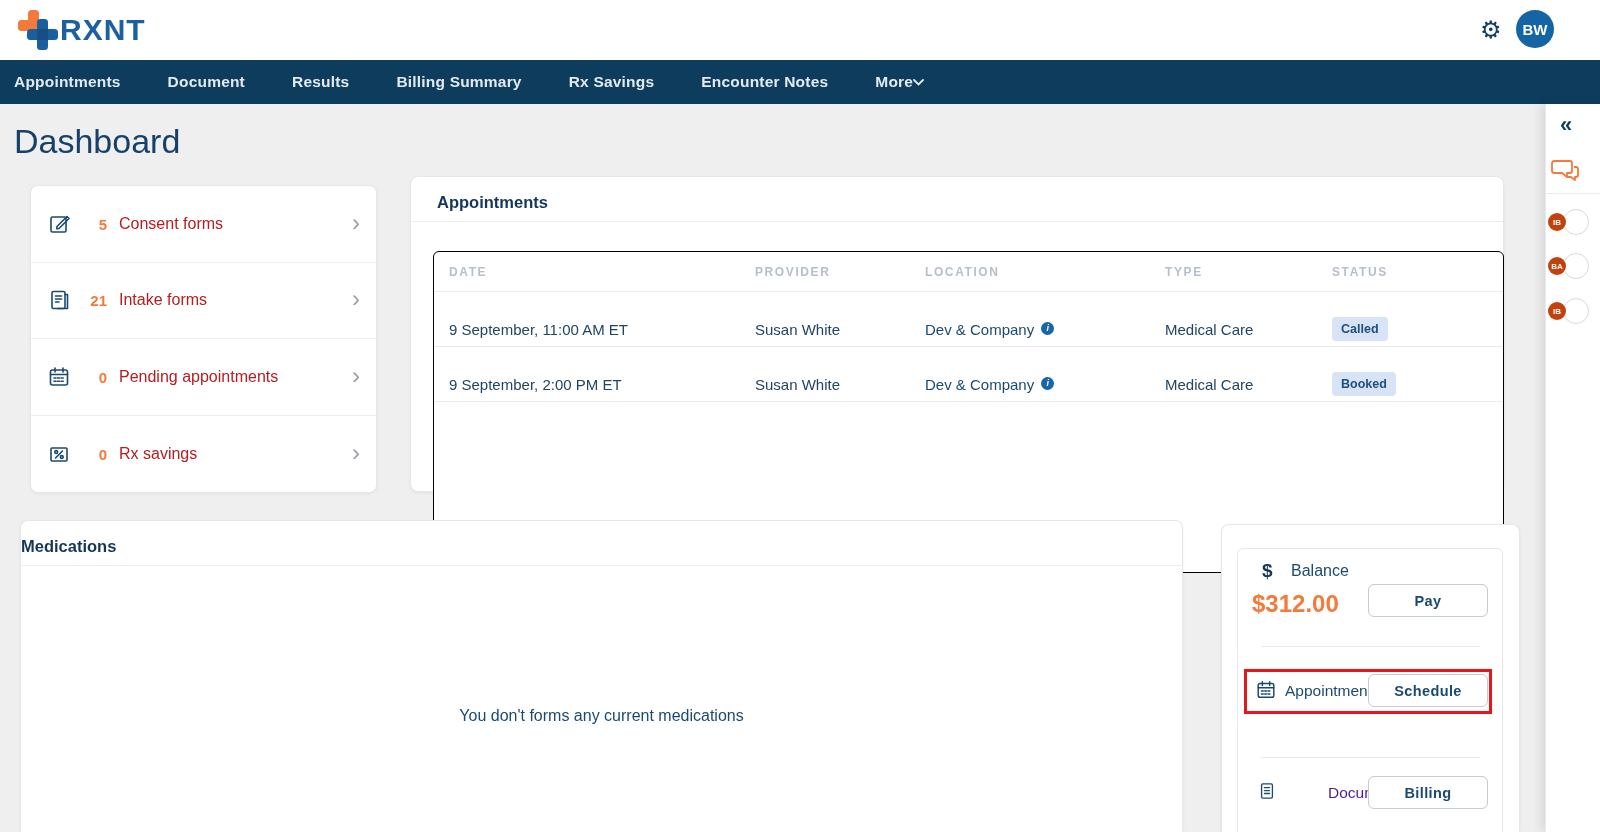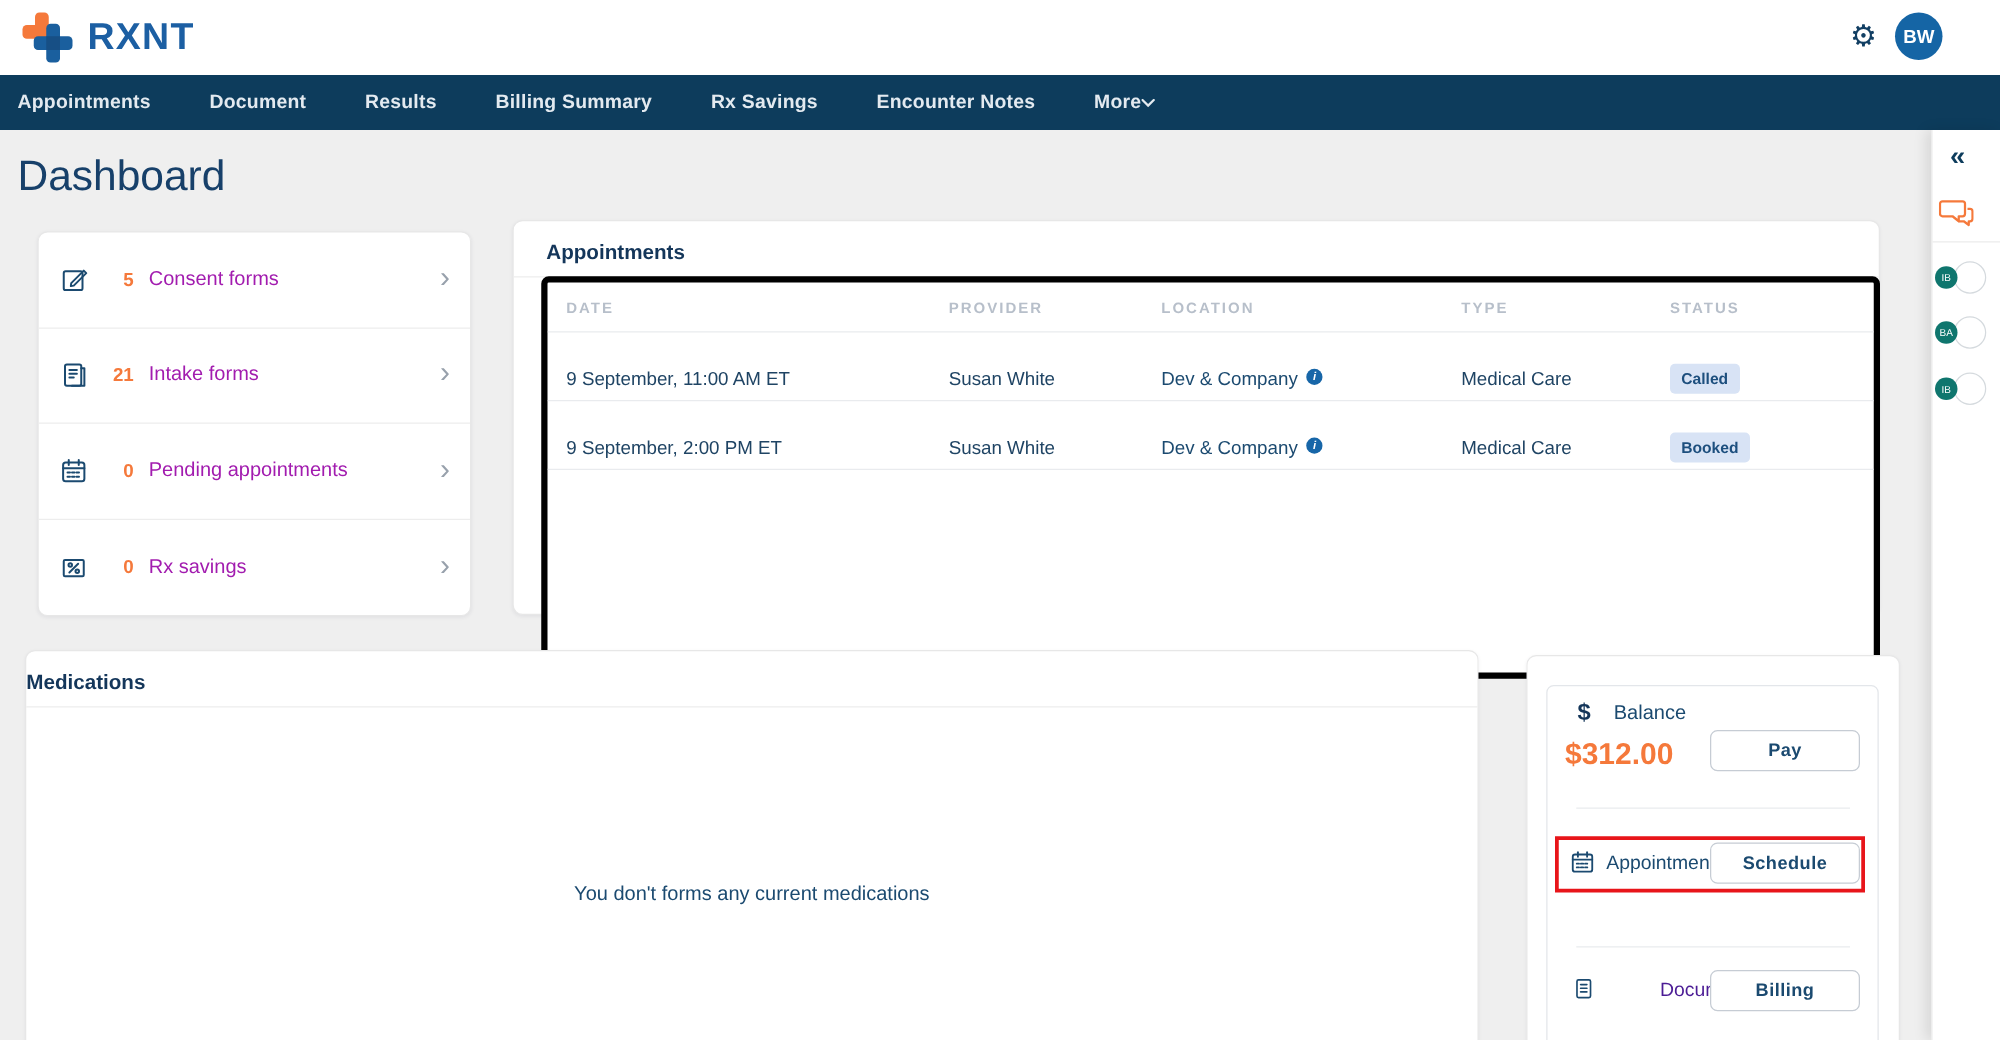--- a/index.html
+++ b/index.html
@@ -6,21 +6,21 @@
   html,body { width:1600px; height:832px; overflow:hidden; }
   body {
     position:relative;
     background:#efefef;
     font-family:"Liberation Sans","DejaVu Sans",sans-serif;
     color:#1b4a70;
   }
 
   
   .topbar { position:absolute; left:0; top:0; width:1600px; height:60px; background:#ffffff; z-index:10; }
-  .logo { position:absolute; left:16px; top:8px; display:flex; align-items:center; gap:10px; cursor:pointer; }
+  .logo { position:absolute; left:16px; top:8px; display:flex; align-items:center; cursor:pointer; }
   .logo-text { font-size:30px; font-weight:800; color:#1c5fa3; letter-spacing:1px; }
   .gear { position:absolute; left:1480px; top:15px; font-size:24px; color:#123f63; cursor:pointer; line-height:30px; }
   .avatar { position:absolute; left:1516px; top:10px; width:38px; height:38px; border-radius:50%;
             background:#1565a5; color:#fff; font-weight:700; font-size:15px;
             display:flex; align-items:center; justify-content:center; cursor:pointer; }
 
   
   .navbar { position:absolute; left:0; top:60px; width:1600px; height:44px; background:#0d3c5c;
             display:flex; align-items:center; padding-left:14px; gap:47px; z-index:10; }
   .nav-item { color:#e3eaf0; font-size:15.5px; font-weight:600; letter-spacing:.2px; cursor:pointer; white-space:nowrap; }
@@ -32,29 +32,29 @@
   .panel { position:absolute; background:#fff; border:1px solid #e7e7e7; border-radius:8px;
            box-shadow:0 1px 3px rgba(27,42,64,.06); }
 
   
   .summary-card { left:30px; top:185px; width:347px; height:308px; }
   .sum-row { position:relative; height:76.5px; border-bottom:1px solid #ededed; cursor:pointer; }
   .sum-row:last-child { border-bottom:none; }
   .sum-icon { position:absolute; left:16px; top:50%; transform:translateY(-50%); width:24px; height:24px; }
   .sum-count { position:absolute; left:40px; width:36px; text-align:right; top:50%; transform:translateY(-50%);
                color:#f5793b; font-weight:700; font-size:15px; }
-  .sum-label { position:absolute; left:88px; top:50%; transform:translateY(-50%); font-size:16px; color:#a21caf; }
+  .sum-label { position:absolute; left:88px; top:50%; transform:translateY(-50%); font-size:16px; color:#b91c1c; }
   .sum-chevron { position:absolute; right:16px; top:50%; transform:translateY(-54%); font-size:24px; color:#98a1ac; }
 
   
   .appt-panel { left:410px; top:176px; width:1094px; height:316px; }
   .panel-title { position:absolute; left:26px; top:16px; font-size:16.5px; font-weight:700; color:#14365a; }
   .title-div { position:absolute; left:0; right:0; top:44px; height:1px; background:#ededed; }
-  .appt-table { position:absolute; left:22px; top:44px; width:1071px; height:322px;
-                border:5px solid #000000; border-radius:6px; background:#fff; overflow:hidden; }
+  .appt-table { position:absolute; left:22px; top:74px; width:1071px; height:322px;
+                border:1px solid #000000; border-radius:6px; background:#fff; overflow:hidden; }
   .trow { display:grid; grid-template-columns:306px 170px 240px 167px 1fr; align-items:center; padding-left:15px; }
   .thead { height:40px; border-bottom:1px solid #e9ebee; }
   .th { font-size:12px; font-weight:600; letter-spacing:1.6px; color:#b7bfca; }
   .tdata { height:55px; border-bottom:1px solid #e9ebee; cursor:pointer; }
   .td { font-size:15px; color:#1f4464;margin-top:20px; }
   .loc { color:#1b4a70; }
   .info-dot { display:inline-block; width:13px; height:13px; border-radius:50%; background:#1766a8;
               color:#fff; font-size:9px; font-weight:700; line-height:13px; text-align:center;
               margin-left:7px; vertical-align:4px; cursor:pointer; font-style:italic; }
   .badge { display:inline-block; background:#d8e3f5; color:#1d4f7e; font-weight:700; font-size:12.5px;
@@ -90,21 +90,21 @@
              border:3px solid #e8151a; z-index:50; pointer-events:none; }
 
   
   .chat-sidebar { position:absolute; left:1545px; top:104px; width:56px; height:728px; background:#fff;
                   border-left:1px solid #e9e9e9; box-shadow:-4px 0 10px rgba(0,0,0,.10); z-index:40; }
   .collapse-ic { position:absolute; left:14px; top:8px; font-size:22px; font-weight:700; color:#0d3c5c; cursor:pointer; }
   .chat-ic { position:absolute; left:5px; top:54px; cursor:pointer; }
   .chat-div { position:absolute; left:0; right:0; top:89px; height:1px; background:#ececec; }
   .chat-row { position:absolute; left:1px; width:55px; height:28px; cursor:pointer; }
   .chat-row .mini-av { position:absolute; left:1px; top:2px; width:18px; height:18px; border-radius:50%;
-                       background:#0f766e; color:#fff; font-size:8px; font-weight:400;
+                       background:#c2410c; color:#fff; font-size:8px; font-weight:700;
                        display:flex; align-items:center; justify-content:center; }
   .chat-row .ring { position:absolute; left:16px; top:-2px; width:26px; height:26px; border-radius:50%;
                     border:1.5px solid #d5dade; background:#fff; z-index:-1; }
   .cr1 { top:107px; } .cr2 { top:151px; } .cr3 { top:196px; }
 
   svg.stroke-ic path, svg.stroke-ic rect, svg.stroke-ic line, svg.stroke-ic circle, svg.stroke-ic polyline
     { fill:none; stroke:#1b4a70; stroke-width:1.6; stroke-linecap:round; stroke-linejoin:round; }
 </style>
 </head>
 <body>

